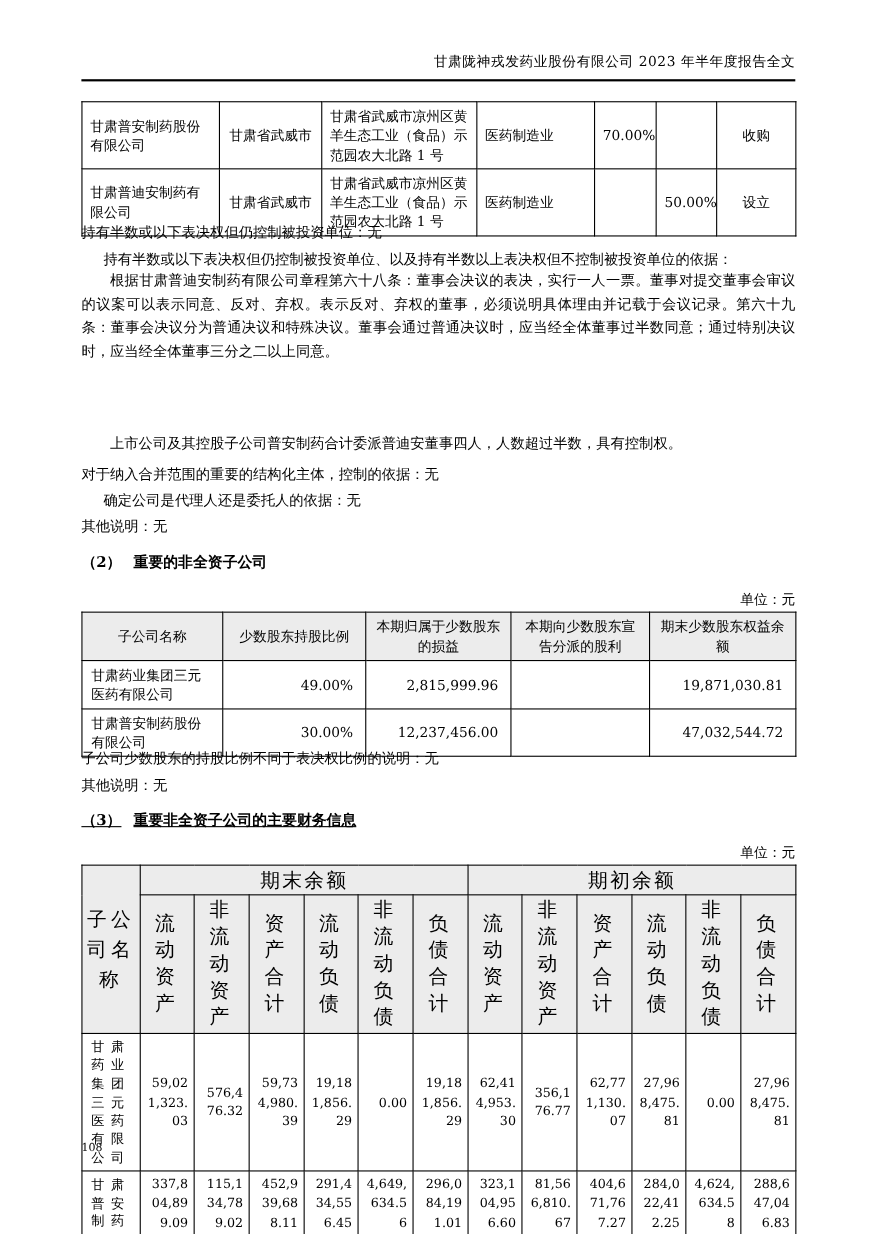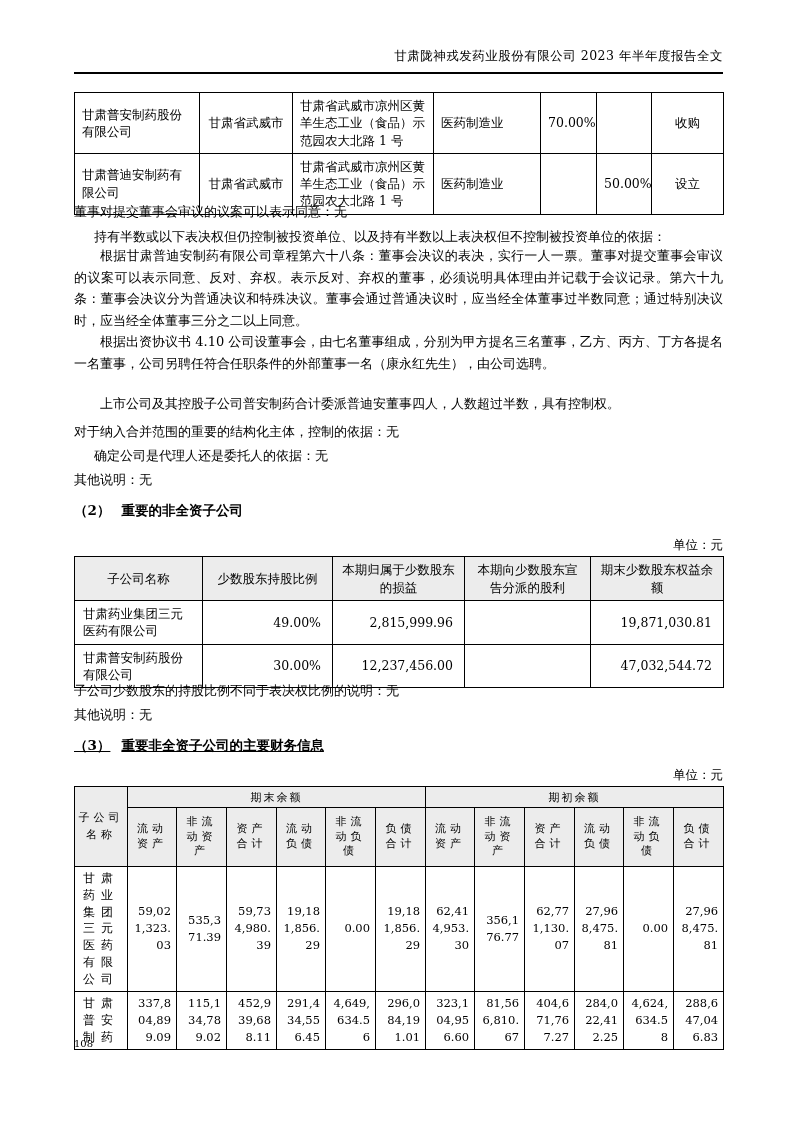--- a/index.html
+++ b/index.html
@@ -34,21 +34,21 @@
 
   
   .t2 th { background:var(--thbg,#ececec); font-size:12.5px; line-height:1.4;
            padding:4px 8px; text-align:center; }
   .t2 td { font-size:12.5px; line-height:1.38; padding:4px 8px; }
   .t2 .num { text-align:right; padding-right:11px; }
   .t2 tr.hdr { height:44px; }
   .t2 tr.row { height:38px; }
 
   
-  .t3 th { background:var(--thbg,#ececec); font-size:11px; text-align:center; }
+  .t3 th { background:var(--thbg,#ececec); font-size:18px; text-align:center; }
   .t3 .grp { height:21px; letter-spacing:2px; }
   .t3 .sub { height:54px; letter-spacing:4px; padding:2px 3px; line-height:1.35;
              word-break:break-all; }
   .t3 .corner { letter-spacing:4px; padding:2px 3px; line-height:1.5;
                 word-break:break-all; }
   .t3 td.name { font-size:12px; letter-spacing:6px; text-align:center;
                 padding:3px 2px; line-height:1.4; word-break:break-all; }
   .t3 td.num { font-size:11.5px; text-align:right; padding:3px 5px;
                word-break:break-all; line-height:1.5; }
   .t3 tr.r1 { height:109px; }
@@ -88,25 +88,24 @@
         <td class="ctr">甘肃省武威市</td>
         <td>甘肃省武威市凉州区黄羊生态工业（食品）示范园农大北路 1 号</td>
         <td>医药制造业</td>
         <td class="ctr"></td>
         <td class="ctr">50.00%</td>
         <td class="ctr">设立</td>
       </tr>
     </tbody>
   </table>
 
-  <div class="abs note" style="top:203px;">董事对提交董事会审议的议案可以表示同意：无</div>
+  <div class="abs note" style="top:203px;">持有半数或以下表决权但仍控制被投资单位：无</div>
   <div class="abs note" style="top:228px;margin-left:20px;">持有半数或以下表决权但仍控制被投资单位、以及持有半数以上表决权但不控制被投资单位的依据：</div>
 
   <div class="abs para" style="top:245px;">根据甘肃普迪安制药有限公司章程第六十八条：董事会决议的表决，实行一人一票。董事对提交董事会审议的议案可以表示同意、反对、弃权。表示反对、弃权的董事，必须说明具体理由并记载于会议记录。第六十九条：董事会决议分为普通决议和特殊决议。董事会通过普通决议时，应当经全体董事过半数同意；通过特别决议时，应当经全体董事三分之二以上同意。</div>
-  <div class="abs para" style="top:331px;">根据出资协议书 4.10 公司设董事会，由七名董事组成，分别为甲方提名三名董事，乙方、丙方、丁方各提名一名董事，公司另聘任符合任职条件的外部董事一名（康永红先生），由公司选聘。</div>
   <div class="abs para" style="top:373px;margin-top:20px;">上市公司及其控股子公司普安制药合计委派普迪安董事四人，人数超过半数，具有控制权。</div>
 
   <div class="abs note" style="top:423px;">对于纳入合并范围的重要的结构化主体，控制的依据：无</div>
   <div class="abs note" style="top:447px;margin-left:20px;">确定公司是代理人还是委托人的依据：无</div>
   <div class="abs note" style="top:471px;">其他说明：无</div>
 
   <div class="abs heading" style="top:502px;">
     <span class="h-num">（2）</span><span>重要的非全资子公司</span>
   </div>
 
@@ -186,21 +185,21 @@
         <th class="sub">流动资产</th>
         <th class="sub">非流动资产</th>
         <th class="sub">资产合计</th>
         <th class="sub">流动负债</th>
         <th class="sub">非流动负债</th>
         <th class="sub">负债合计</th>
       </tr>
       <tr class="r1">
         <td class="name">甘肃药业集团三元医药有限公司</td>
         <td class="num">59,021,323.03</td>
-        <td class="num">535,371.39</td>
+        <td class="num">576,476.32</td>
         <td class="num">59,734,980.39</td>
         <td class="num">19,181,856.29</td>
         <td class="num">0.00</td>
         <td class="num">19,181,856.29</td>
         <td class="num">62,414,953.30</td>
         <td class="num">356,176.77</td>
         <td class="num">62,771,130.07</td>
         <td class="num">27,968,475.81</td>
         <td class="num">0.00</td>
         <td class="num">27,968,475.81</td>

